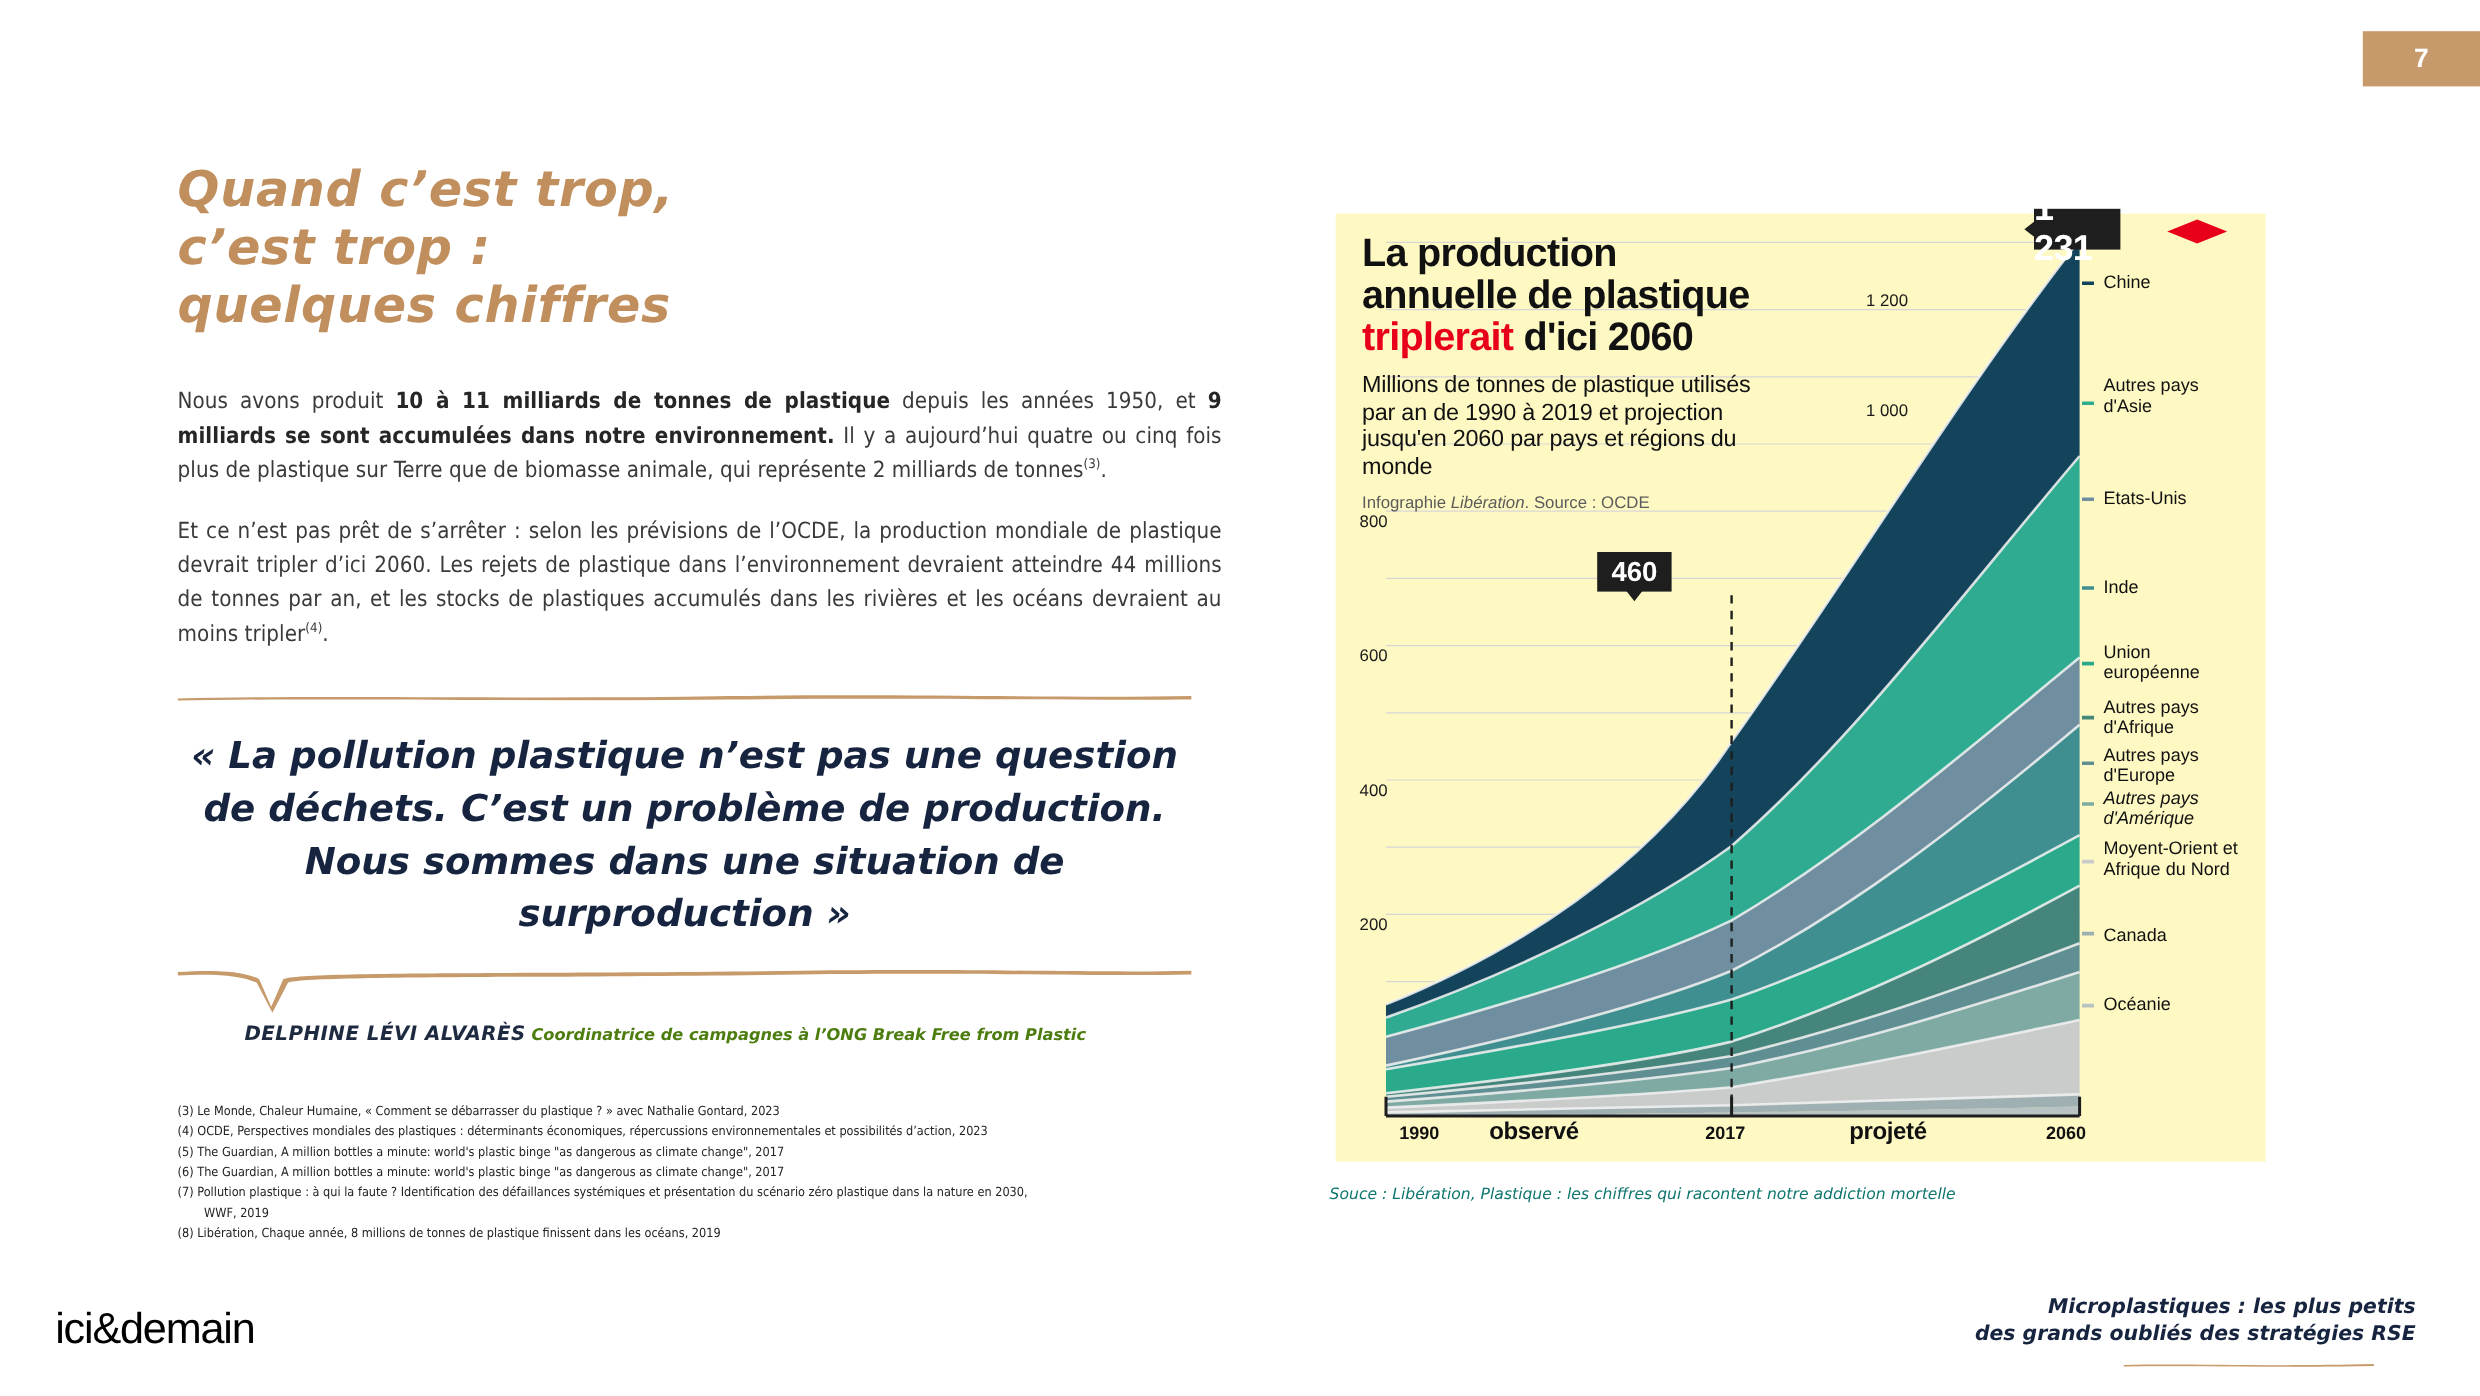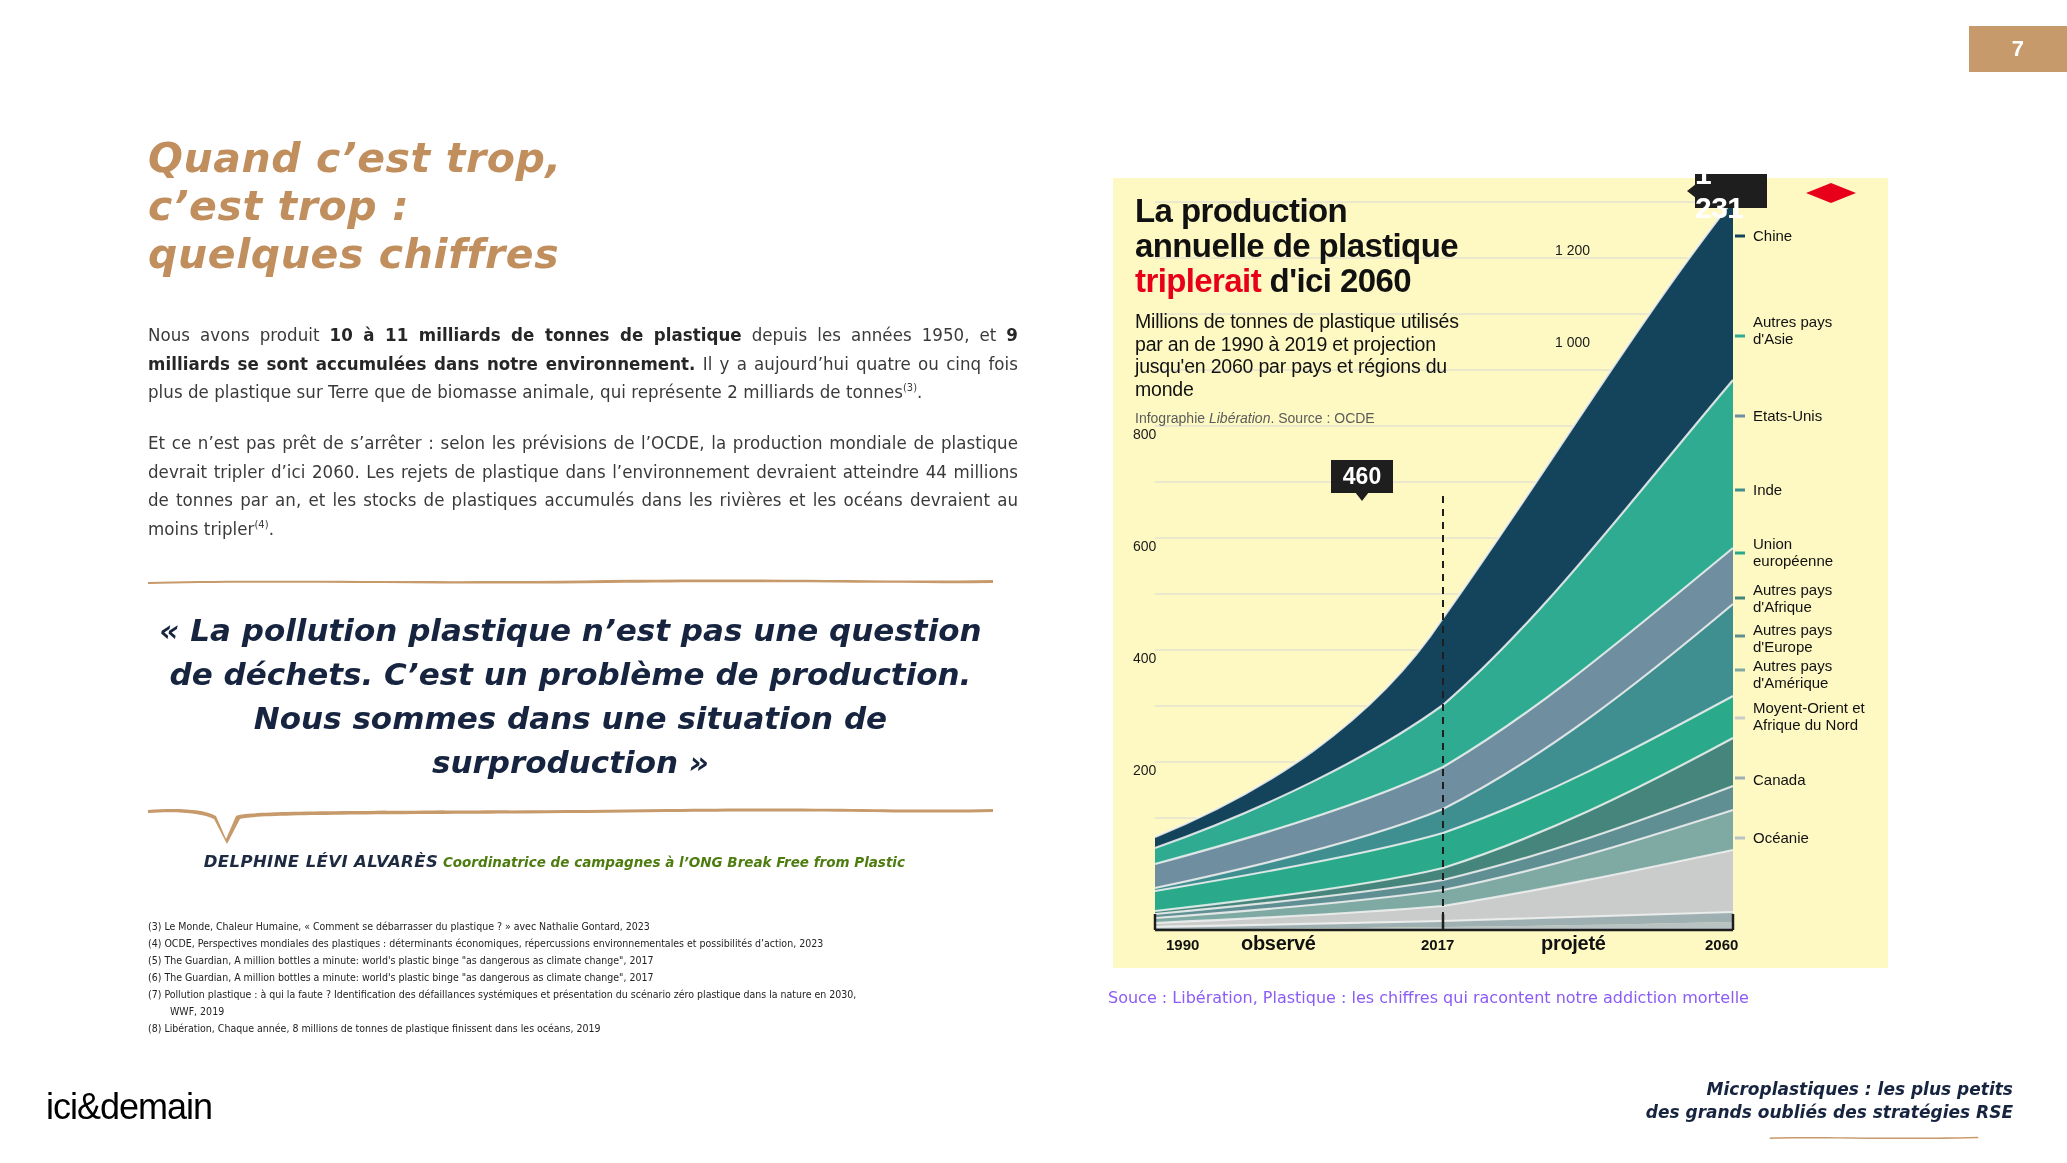--- a/index.html
+++ b/index.html
@@ -77,21 +77,21 @@
   .badge-460:after{content:"";position:absolute;left:50%;bottom:-8px;margin-left:-7px;
     border-left:7px solid transparent;border-right:7px solid transparent;
     border-top:9px solid #1e1e1e;}
   .badge-1231:before{content:"";position:absolute;left:-8px;top:50%;margin-top:-7px;
     border-top:7px solid transparent;border-bottom:7px solid transparent;
     border-right:9px solid #1e1e1e;}
 
   .red-diamond{position:absolute;left:692px;top:4px;width:52px;height:22px;}
 
   .fig-source{position:absolute;left:1108px;top:988px;width:800px;
-    font-family:"DejaVu Sans",sans-serif;font-size:16px;color:#8b5cf6;}
+    font-family:"DejaVu Sans",sans-serif;font-style:italic;font-size:13px;color:#0f766e;}
 
   
   .logo{position:absolute;left:46px;top:1086px;font-size:36px;font-weight:400;
     letter-spacing:-1px;color:#000000;font-family:"Liberation Sans",sans-serif;}
   .footer-note{position:absolute;right:54px;top:1078px;text-align:right;
     font-family:"DejaVu Sans",sans-serif;font-style:italic;font-weight:700;
     font-size:17px;line-height:1.38;color:#16243f;}
   .footer-rule{position:absolute;right:54px;top:1136px;width:278px;height:3px;}
 </style>
 </head>
@@ -238,21 +238,21 @@
       <path d="M26 1 L51 11 L26 21 L1 11 Z" fill="#e8001b"></path>
     </svg>
 
     <div class="legend-label" style="left:640px;top:50px;">Chine</div>
     <div class="legend-label" style="left:640px;top:136px;width:120px;">Autres pays d'Asie</div>
     <div class="legend-label" style="left:640px;top:230px;">Etats-Unis</div>
     <div class="legend-label" style="left:640px;top:304px;">Inde</div>
     <div class="legend-label" style="left:640px;top:358px;width:110px;">Union européenne</div>
     <div class="legend-label" style="left:640px;top:404px;width:120px;">Autres pays d'Afrique</div>
     <div class="legend-label" style="left:640px;top:444px;width:120px;">Autres pays d'Europe</div>
-    <div class="legend-label" style="left:640px;top:480px;width:125px;">Autres pays d'Amérique</div>
+    <div class="legend-label" style="left:640px;top:480px;width:125px;font-style:italic;">Autres pays d'Amérique</div>
     <div class="legend-label" style="left:640px;top:522px;width:130px;">Moyent-Orient et Afrique du Nord</div>
     <div class="legend-label" style="left:640px;top:594px;">Canada</div>
     <div class="legend-label" style="left:640px;top:652px;">Océanie</div>
 
     <div class="xlabel" style="left:22px;top:758px;margin-left:31px;">1990</div>
     <div class="xlabel big" style="left:128px;top:754px;">observé</div>
     <div class="xlabel" style="left:308px;top:758px;">2017</div>
     <div class="xlabel big" style="left:428px;top:754px;">projeté</div>
     <div class="xlabel" style="left:592px;top:758px;">2060</div>
   </div>

